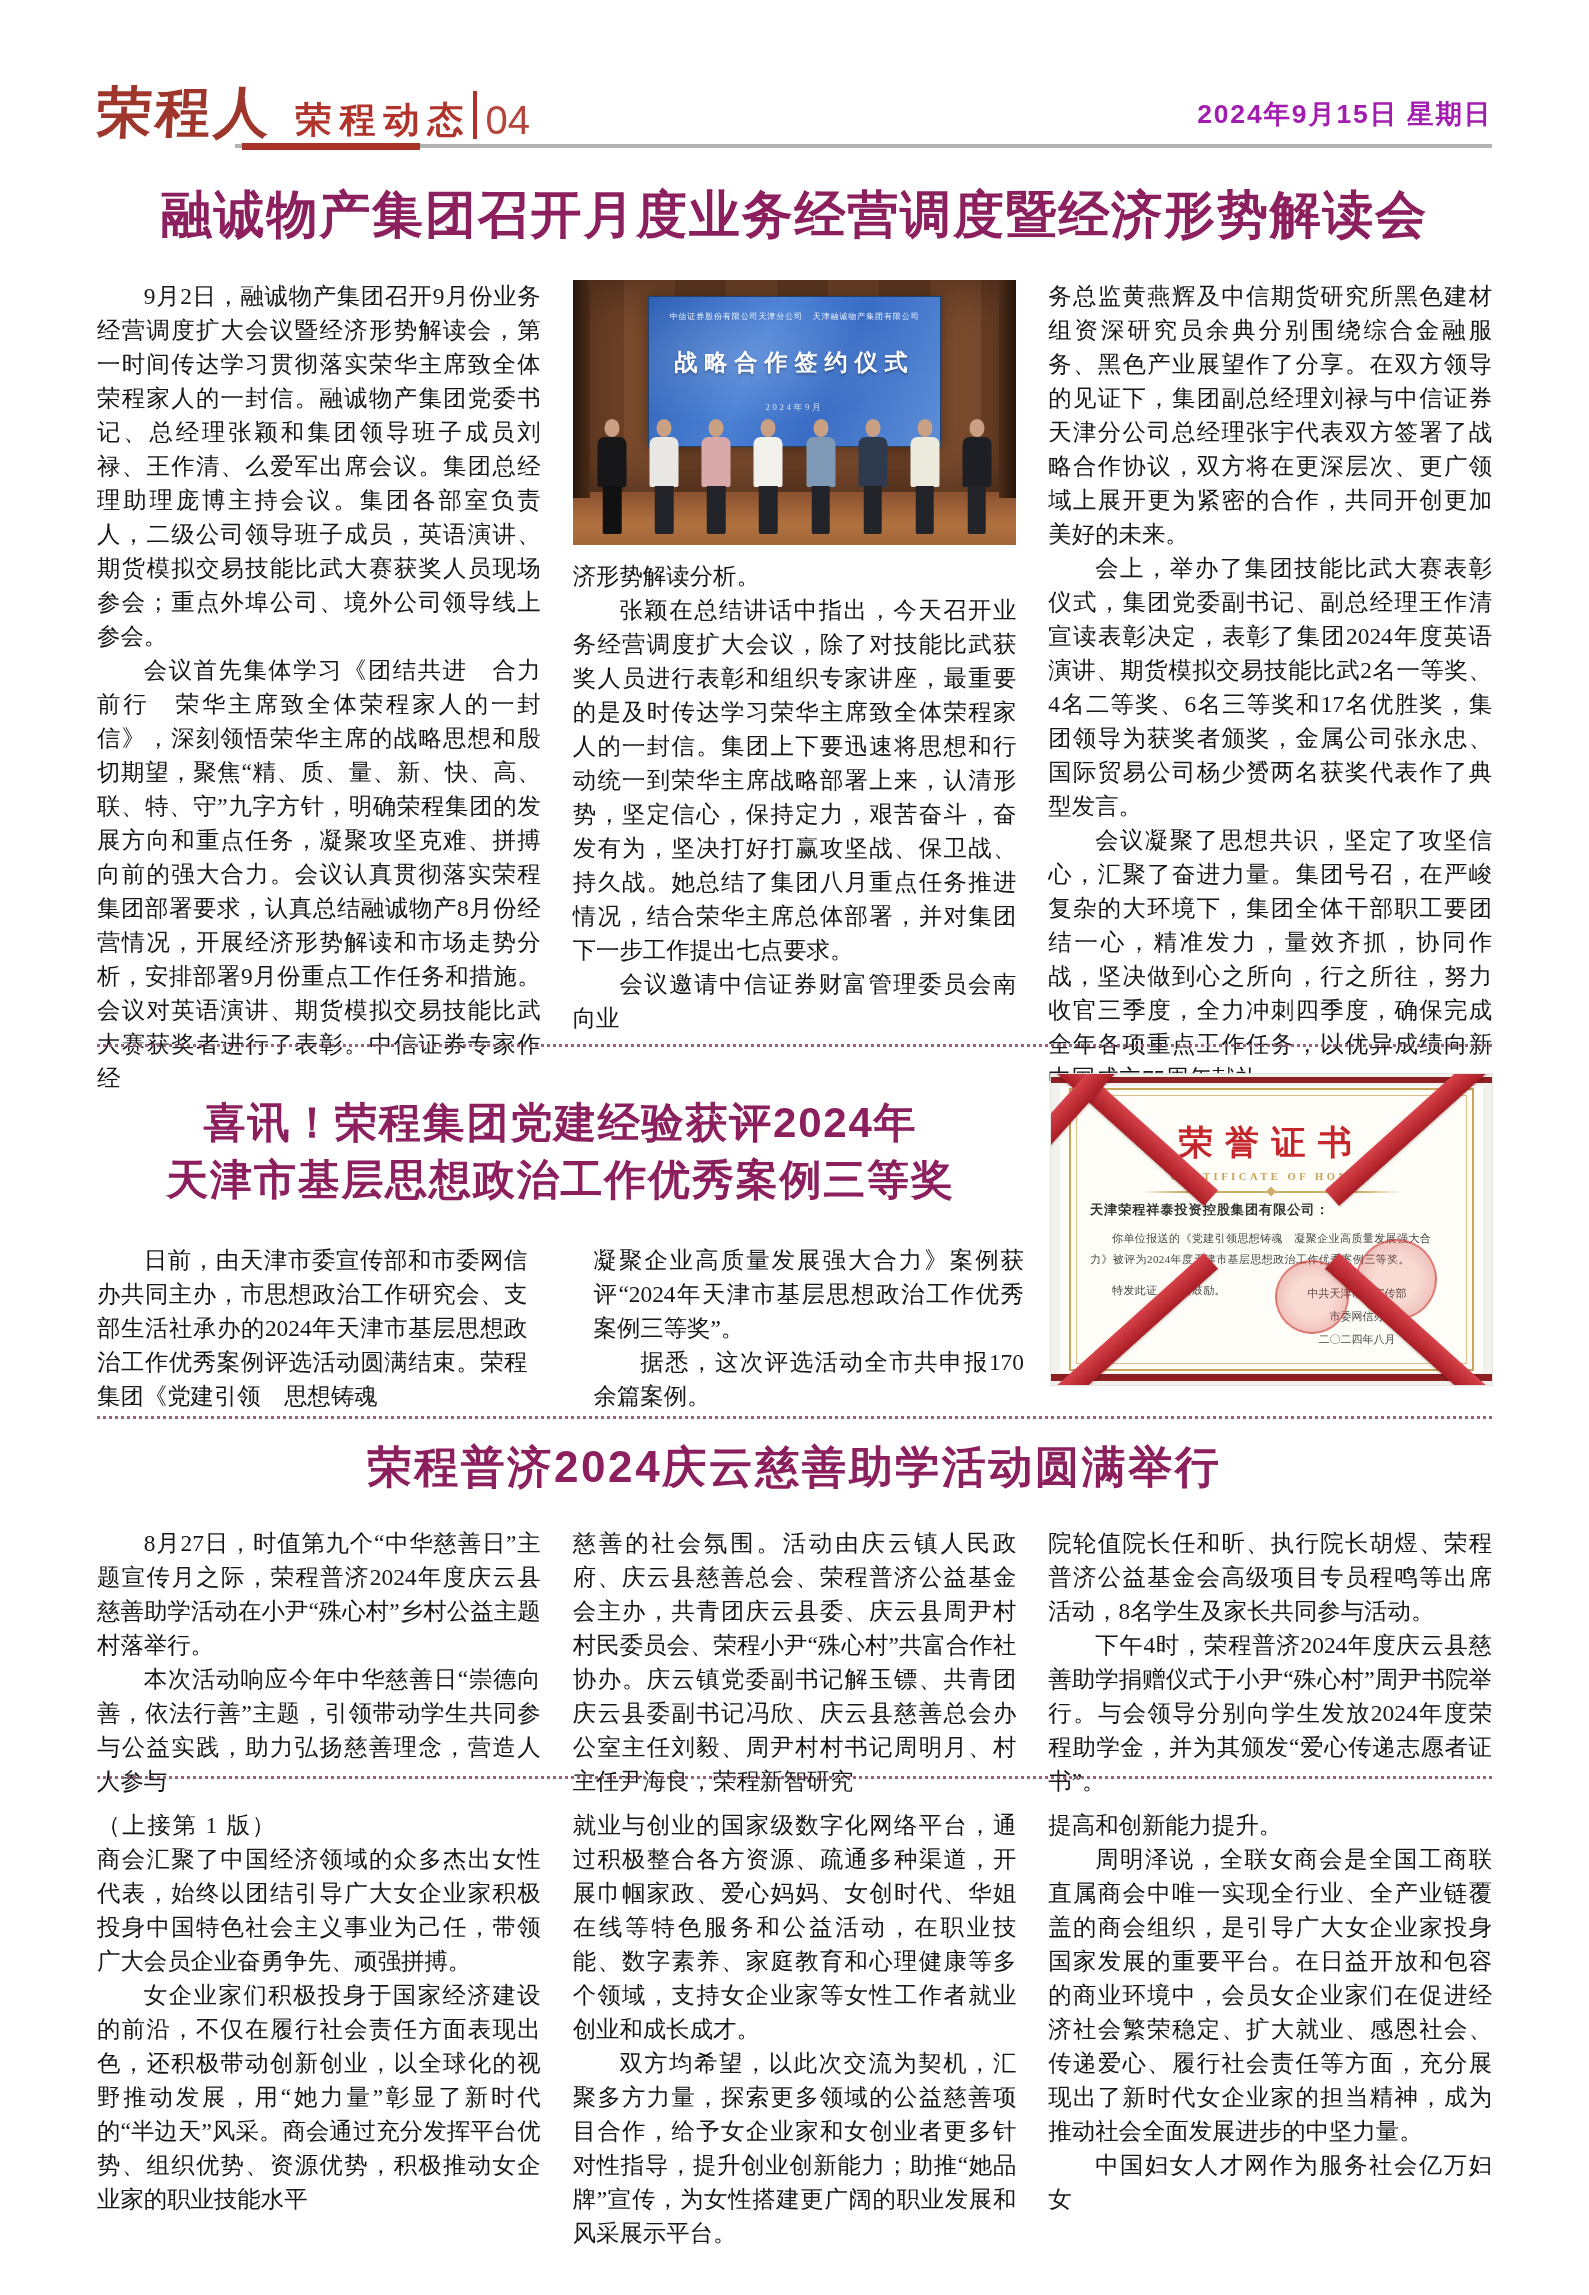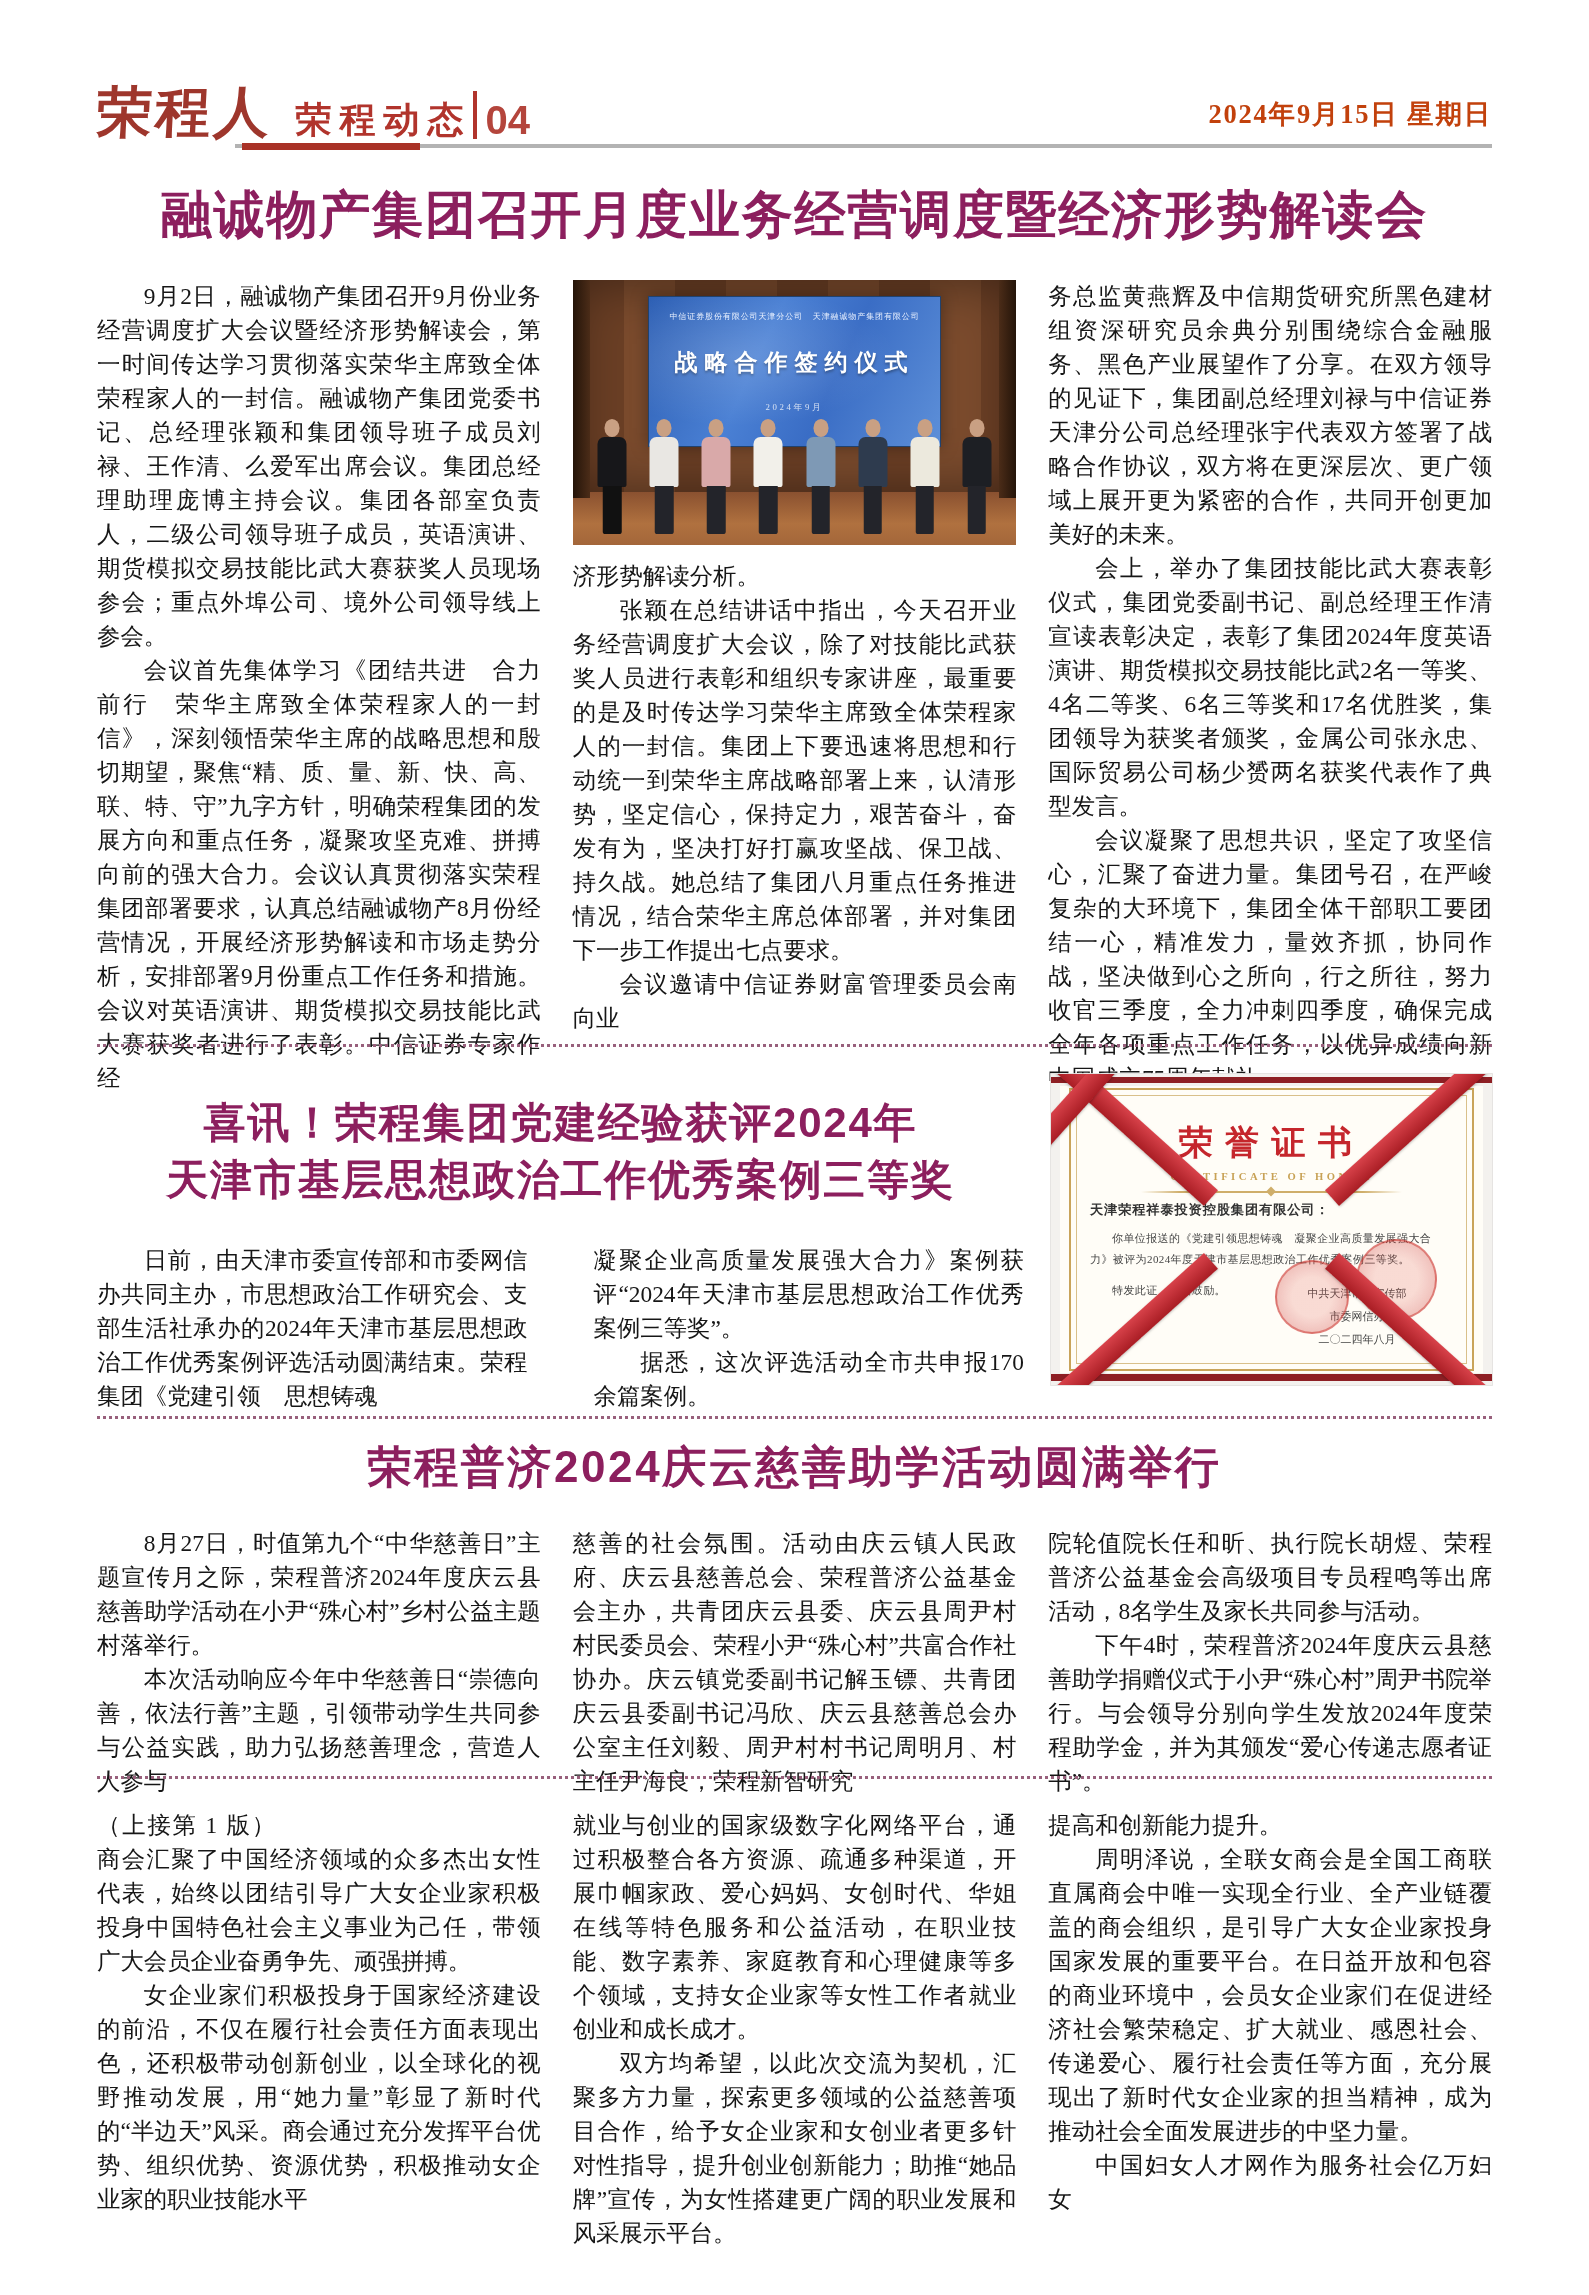--- a/index.html
+++ b/index.html
@@ -12,22 +12,22 @@
   *{margin:0;padding:0;box-sizing:border-box;}
   html,body{background:#ffffff;}
   body{width:1589px;height:2295px;position:relative;font-family:"Liberation Serif",serif;color:var(--ink);}
   .sheet{position:absolute;inset:0;background:#fff;overflow:hidden;}
 
   
   .masthead{position:absolute;top:81px;left:97px;right:97px;height:58px;display:flex;align-items:flex-end;}
   .mast-logo{font-family:"Liberation Serif",serif;font-weight:bold;font-size:55px;line-height:.95;color:var(--logo-red);letter-spacing:3.5px;transform:skewX(-3deg);}
   .mast-section{font-family:"Liberation Sans",sans-serif;font-weight:bold;font-size:36px;line-height:1.05;color:var(--mast-red);letter-spacing:8px;margin-left:23px;}
   .mast-vbar{width:3.5px;height:48px;background:var(--mast-red);margin:0 8.8px 0 1.8px;}
-  .mast-pageno{font-family:"Liberation Sans",sans-serif;font-size:40px;line-height:.95;color:#b4453c;font-weight:700;}
-  .mast-date{margin-left:auto;font-family:Liberation Serif, serif;font-weight:bold;font-size:26.5px;color:#c2410c;padding-bottom:7px;letter-spacing:1.8px;}
+  .mast-pageno{font-family:"Liberation Sans",sans-serif;font-size:40px;line-height:.95;color:#b4453c;font-weight:400;}
+  .mast-date{margin-left:auto;font-family:Liberation Sans, sans-serif;font-weight:bold;font-size:26.5px;color:#a21caf;padding-bottom:7px;letter-spacing:1.8px;}
   .mast-rule{position:absolute;left:138px;right:0;bottom:-8.8px;height:3.5px;background:#b3b3b3;}
   .mast-rule-red{position:absolute;left:145px;width:178px;bottom:-10.6px;height:7px;background:#a93227;}
 
   
   .cols3{display:flex;gap:32px;}
   .cols2{display:flex;gap:66px;}
   .col{flex:1;min-width:0;}
   .col p{font-size:23.4px;line-height:34px;text-align:justify;color:var(--ink);}
   .ind{text-indent:2em;}
   .dotline{position:absolute;left:97px;right:97px;height:0;border-top:3.5px dotted var(--dot);}

